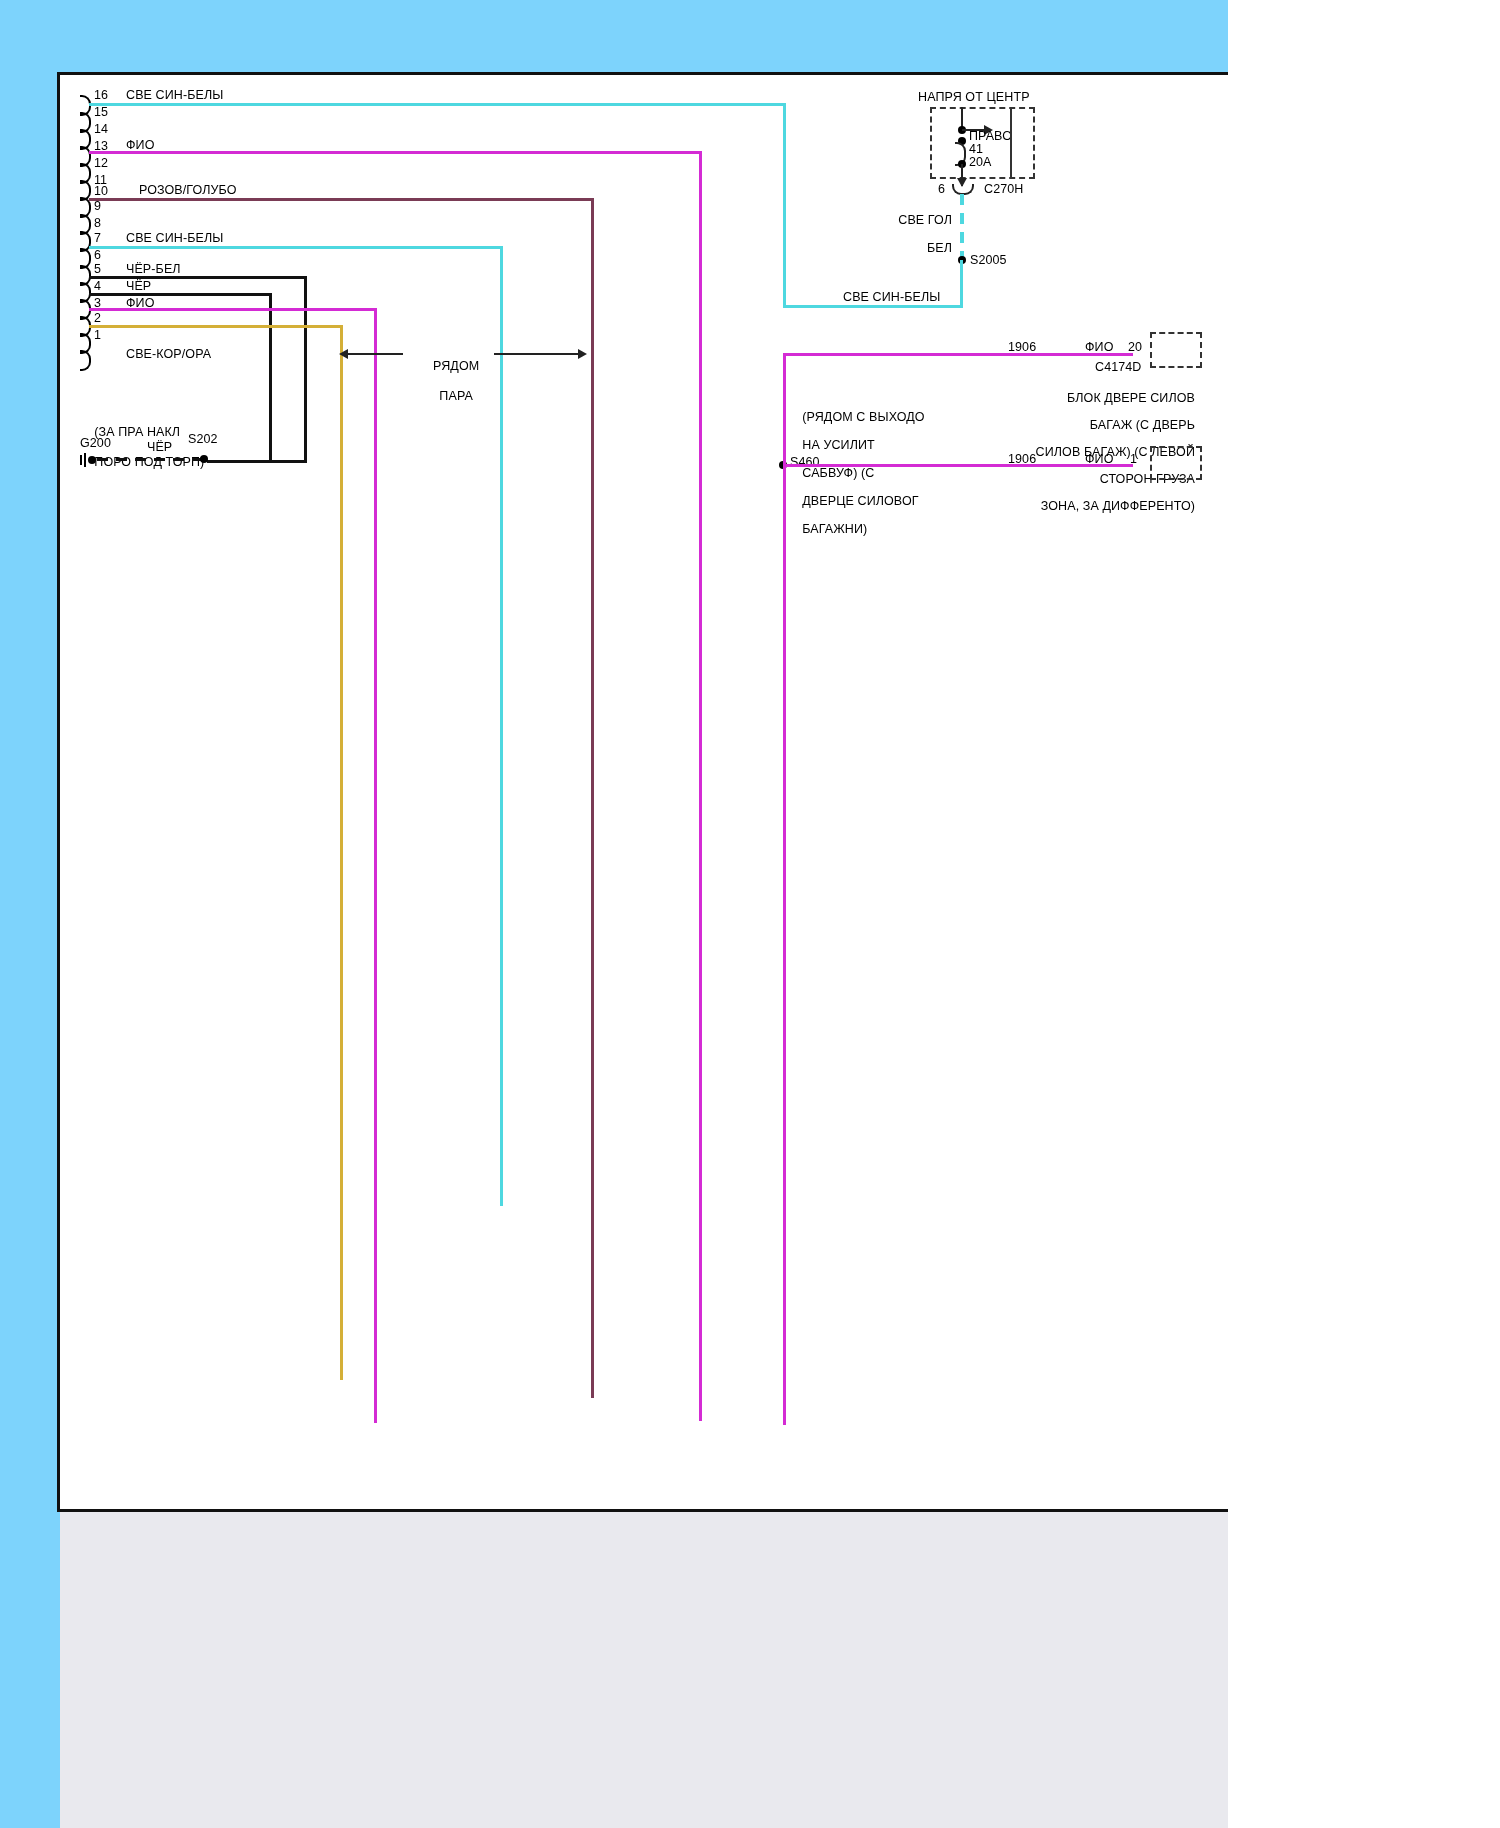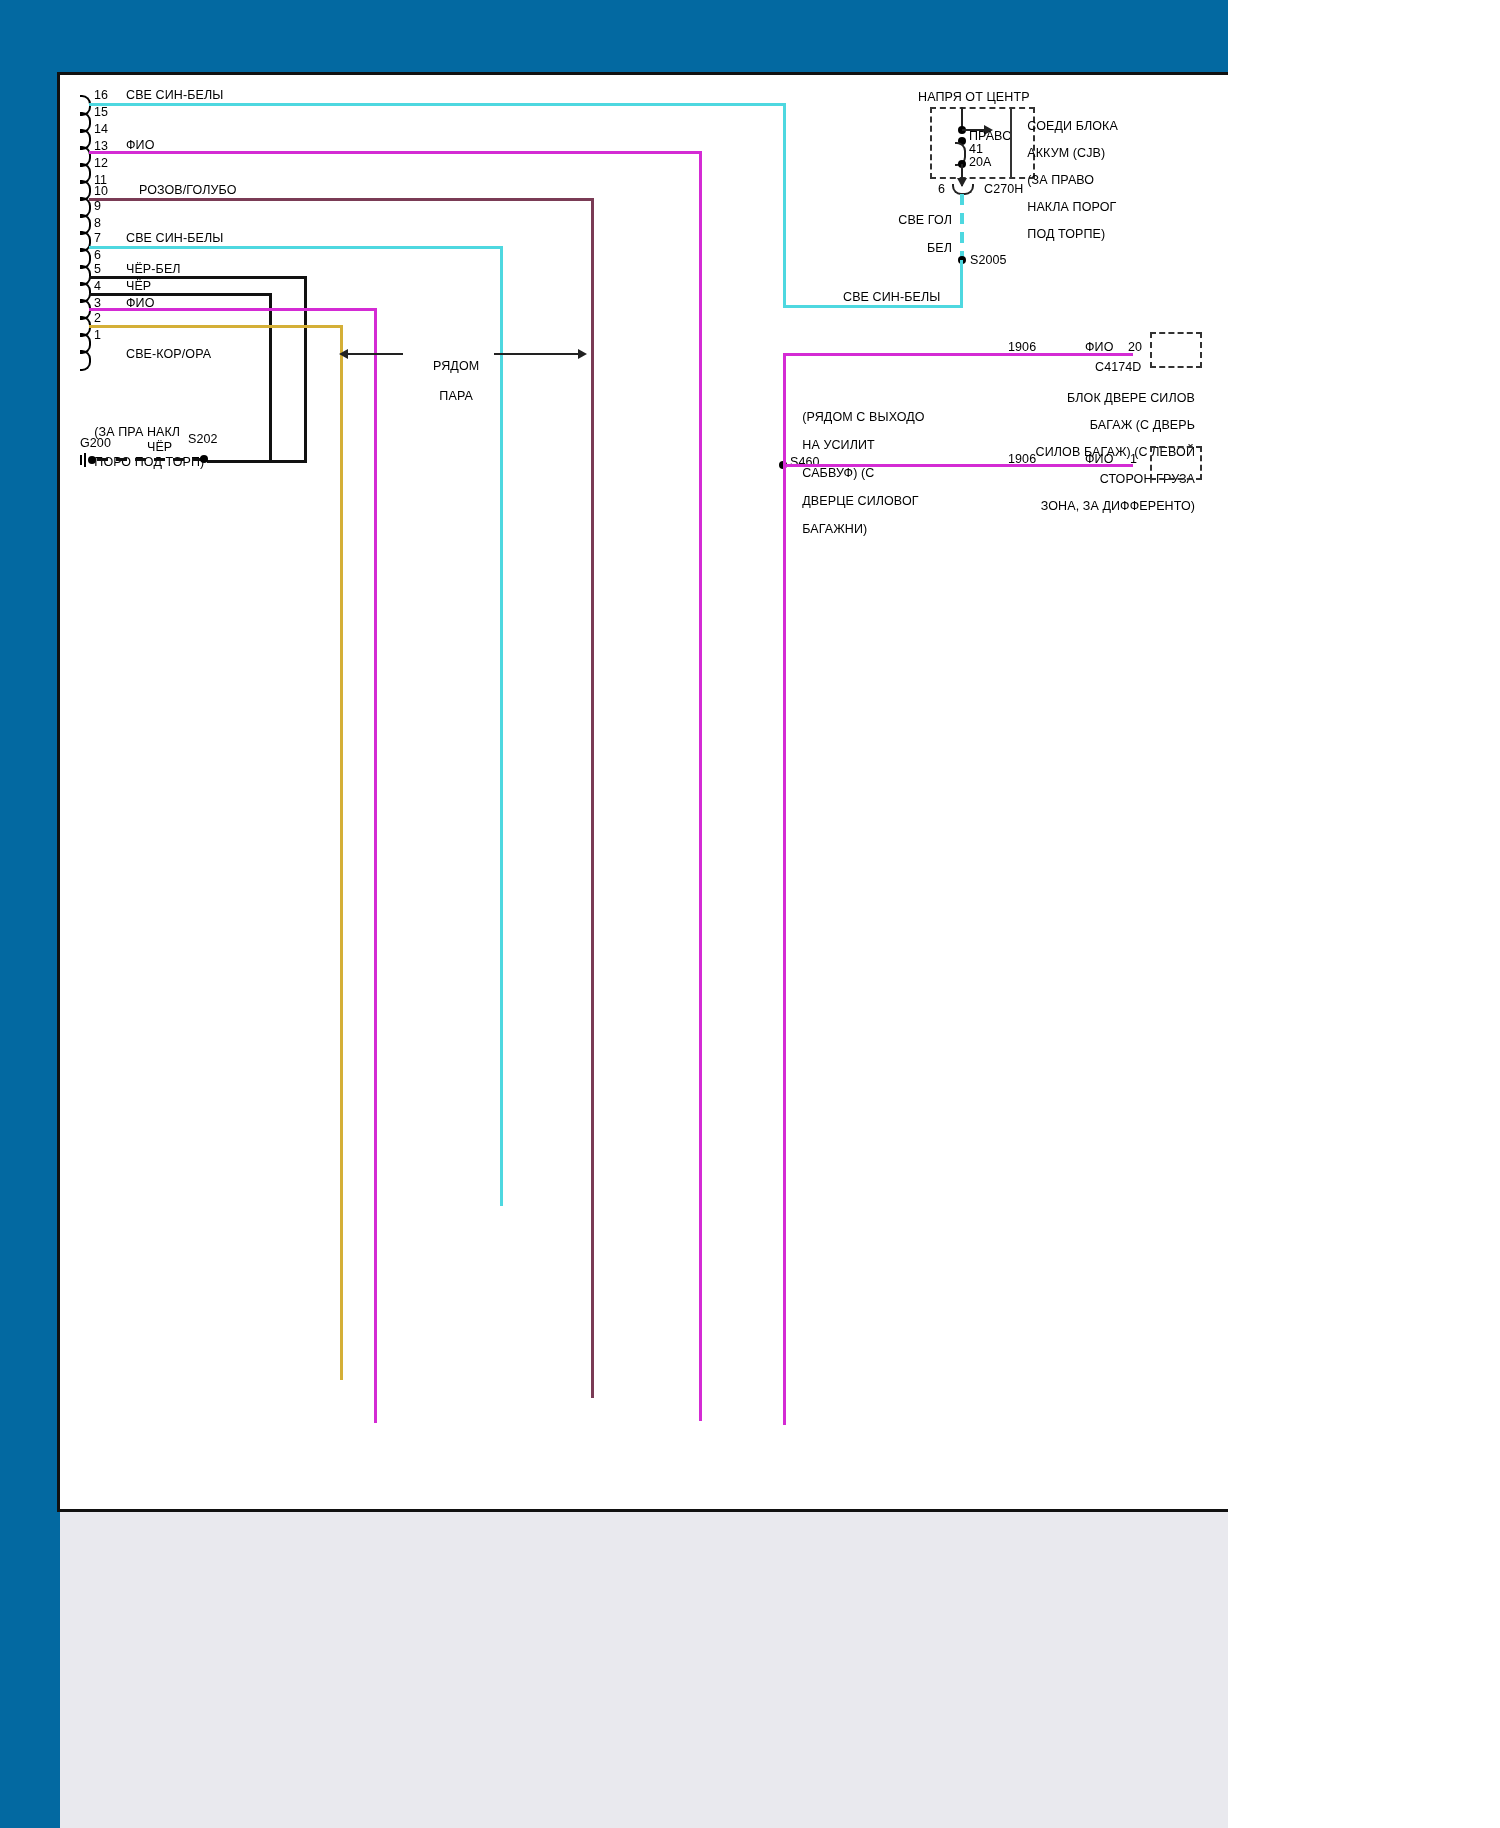--- a/index.html
+++ b/index.html
@@ -1,17 +1,17 @@
 <!DOCTYPE html>
 <html><head>
 <meta charset="utf-8">
 <style>
   html,body{margin:0;padding:0;background:#ffffff;}
   body{font-family:"Liberation Sans","DejaVu Sans",sans-serif;}
-  #stage{position:relative;width:1228px;height:1828px;background:#0369a1;overflow:hidden;}
+  #stage{position:relative;width:1228px;height:1828px;background:#7dd3fc;overflow:hidden;}
 
   
   .page-frame{position:absolute;left:57px;top:72px;width:1386px;height:1440px;
               border:3px solid #111;background:#fff;box-sizing:border-box;}
   .page-shadow{position:absolute;left:60px;top:540px;width:1390px;height:1305px;
                background:#e9e9ee;z-index:0;}
 
   
   .abs{position:absolute;}
   .txt{position:absolute;font-size:12.5px;color:#000;line-height:14.5px;white-space:pre;letter-spacing:.1px;}
@@ -281,27 +281,20 @@
   </div>
   <div class="dot" style="left:958px;top:160px;"></div>
   <div class="wire wv" style="left:961px;top:164px;height:22px;width:2px;background:#222;"></div>
   <div class="arrowhead ah-down" style="left:957px;top:178px;"></div>
 
   <div class="txt" style="left:969px;top:129px;">ПРАВО</div>
   <div class="txt" style="left:969px;top:142px;">41</div>
   <div class="txt" style="left:969px;top:155px;">20A</div>
 
   <div class="bracket-l" style="left:1010px;top:107px;height:72px;"></div>
-  <div class="txt" style="left:1013px;top:106px;line-height:13.5px;">
-    <span>СОЕДИ БЛОКА</span><br>
-    <span>АККУМ (CJB)</span><br>
-    <span>(ЗА ПРАВО</span><br>
-    <span>НАКЛА ПОРОГ</span><br>
-    <span>ПОД ТОРПЕ)</span>
-  </div>
 
   <div class="txt r" style="left:925px;top:182px;width:20px;">6</div>
   <div class="abs" style="left:952px;top:184px;width:18px;height:10px;">
     <div style="position:absolute;left:0;top:0;width:18px;height:9px;border:2px solid #222;border-top:none;border-radius:0 0 9px 9px;"></div>
   </div>
   <div class="txt" style="left:973px;top:182px;padding-left:11px;">C270H</div>
 
   <div class="abs" style="left:960px;top:194px;width:4px;height:68px;
        background:repeating-linear-gradient(to bottom,#4ed8e0 0 11px,transparent 11px 19px);"></div>
   <div class="txt r" style="left:870px;top:199px;width:82px;line-height:14px;">

